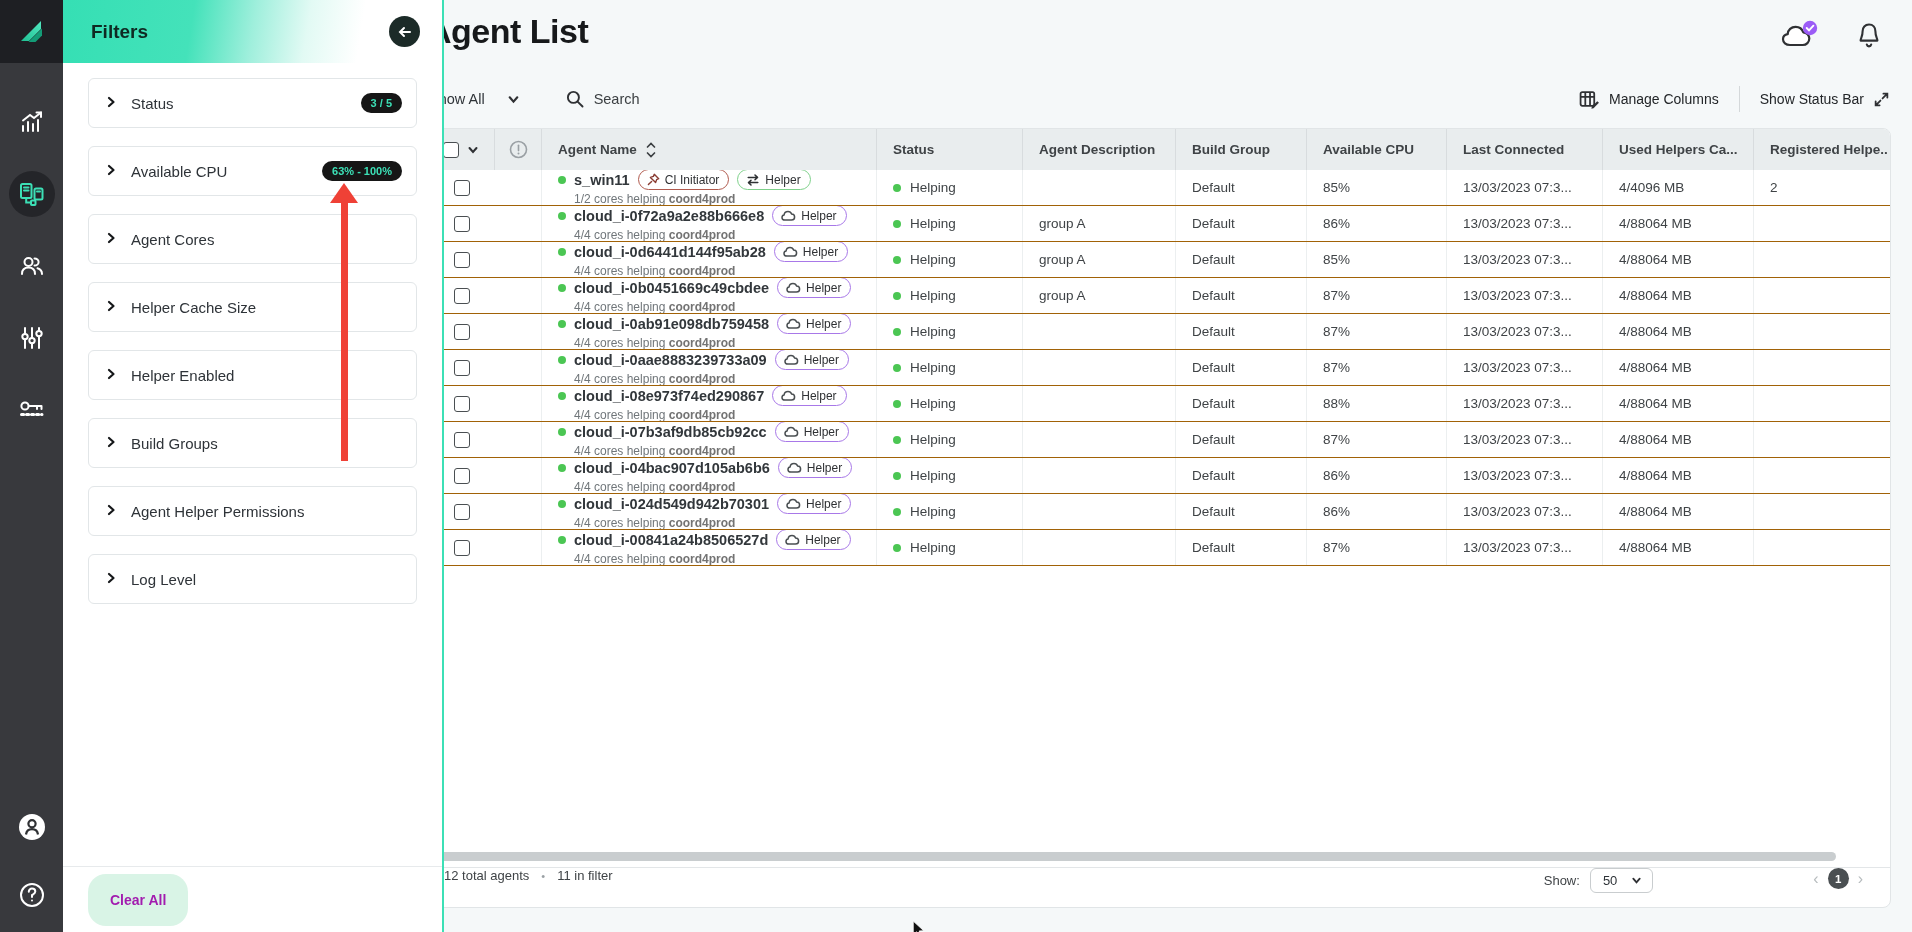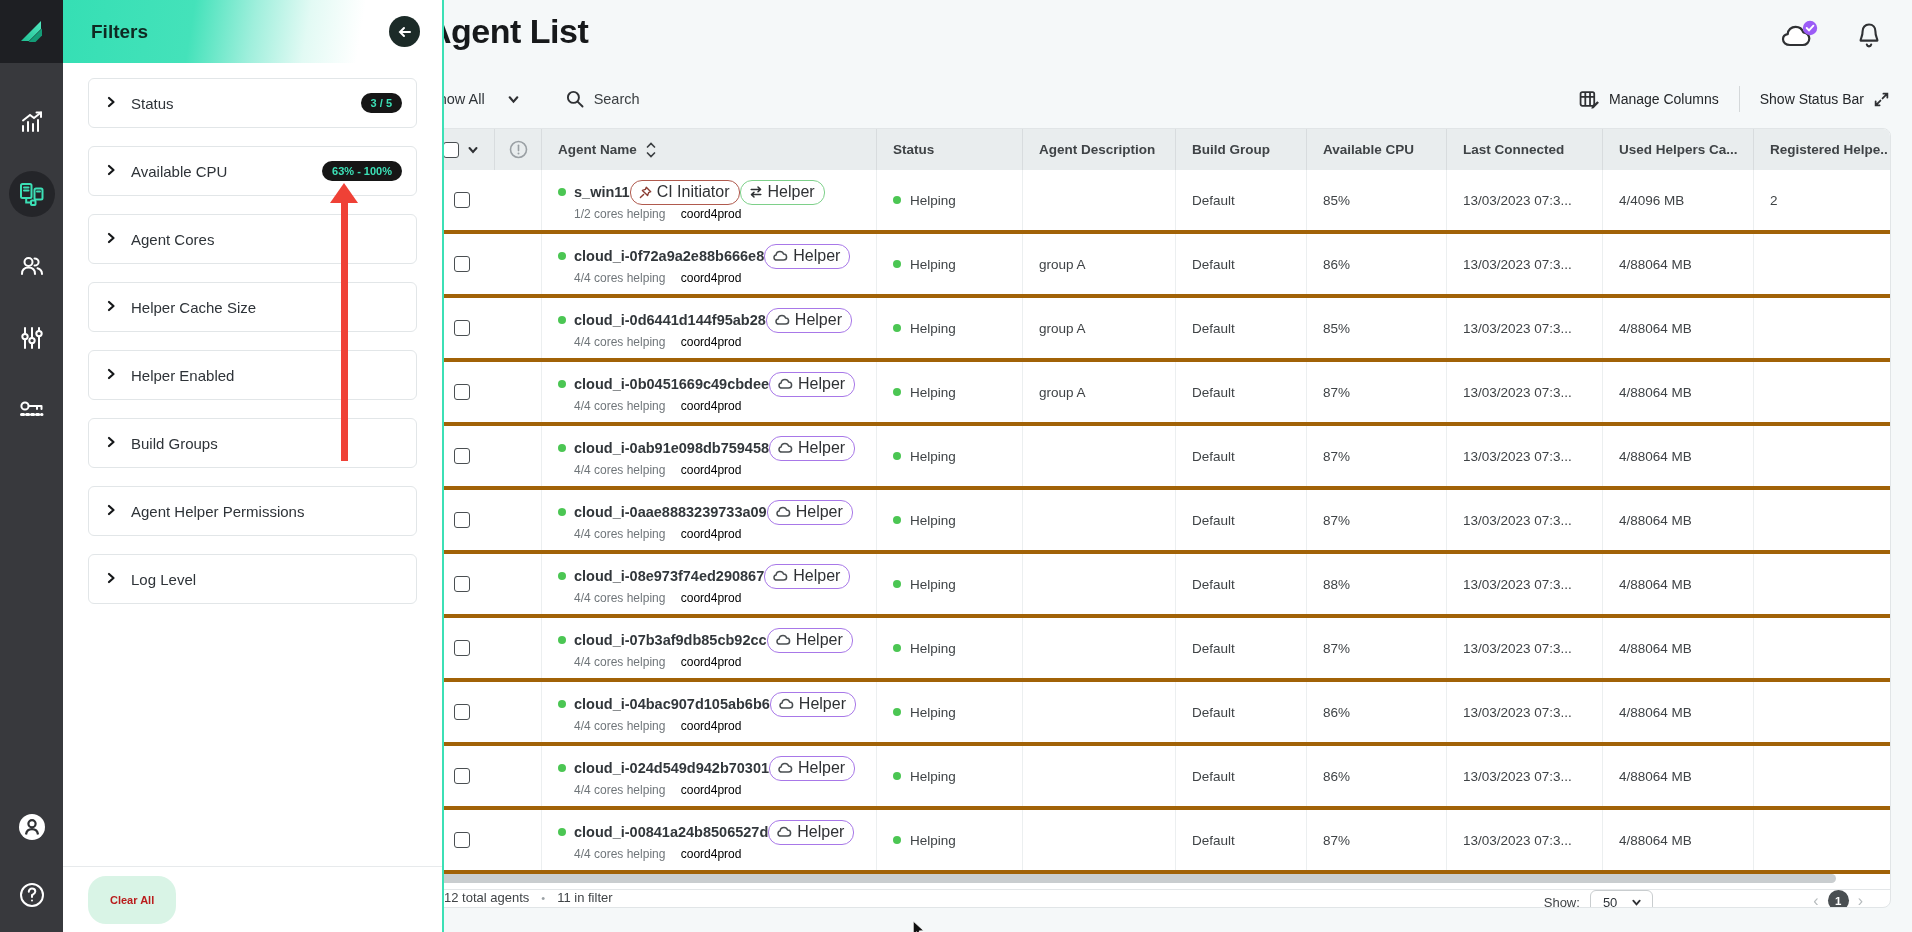--- a/index.html
+++ b/index.html
@@ -25,22 +25,22 @@
   .back-btn { position:absolute; right:22px; top:16px; width:31px; height:31px; border-radius:50%;
     background:#1c2b28; border:none; display:flex; align-items:center; justify-content:center; cursor:pointer; }
   .filter-list { padding:15px 25px 0 25px; }
   .filter-card { height:50px; border:1px solid #e2e6e8; border-radius:6px; background:#fff;
     display:flex; align-items:center; padding:0 14px 0 16px; margin-bottom:18px; cursor:pointer; }
   .flabel { font-size:15px; color:#2e3338; margin-left:14px; }
   .fbadge { margin-left:auto; background:#161616; color:#3CE0B6; font-size:11px; font-weight:700;
     padding:4px 10px; border-radius:11px; white-space:nowrap; }
   .filters-footer { position:absolute; bottom:0; left:0; width:100%; height:66px; border-top:1px solid #e7eaec;
     display:flex; align-items:center; padding-left:25px; background:#fff; }
-  .clear-all { background:#d9f4e6; color:#b91c1c; border:none; border-radius:18px;
-    padding:18px 22px; font-size:11px; font-weight:700; cursor:pointer; font-family:inherit; }
+  .clear-all { background:#d9f4e6; color:#a21caf; border:none; border-radius:18px;
+    padding:18px 22px; font-size:14px; font-weight:700; cursor:pointer; font-family:inherit; }
 
   
   .red-arrow { position:absolute; left:266px; top:183px; width:30px; z-index:40; pointer-events:none; }
   .arrow-head { width:0; height:0; border-left:14px solid transparent; border-right:14px solid transparent;
     border-bottom:20px solid #ef4136; margin:0 auto; }
   .arrow-shaft { width:7px; height:258px; background:#ef4136; margin:0 auto; }
 
   
   .main { position:absolute; left:402px; top:0; right:0; bottom:0; background:#f5f8f9; }
   .page-title { position:absolute; left:25px; top:12px; font-size:34px; font-weight:800;
@@ -62,35 +62,35 @@
   
   .table-card { position:absolute; left:25px; top:128px; width:1464px; bottom:24px; background:#fff;
     border:1px solid #e1e5e7; border-radius:8px; display:flex; flex-direction:column; overflow:hidden; }
   .grid { display:grid; grid-template-columns:67px 47px 335px 146px 153px 131px 140px 156px 151px minmax(0,1fr); }
   .thead { height:41px; background:#e9edee; flex:0 0 41px; }
   .hc { display:flex; align-items:center; padding-left:16px; font-size:13.5px; font-weight:700;
     color:#3f4346; border-right:1px solid #d8dcde; overflow:hidden; white-space:nowrap; }
   .hc:last-child { border-right:none; }
   .hc.center { justify-content:center; padding-left:0; }
   .tbody { flex:0 0 auto; }
-  .trow { height:64px; border-bottom:4px solid #a16207; cursor:pointer; background:#fff; }
+  .trow { height:36px; border-bottom:1px solid #a16207; cursor:pointer; background:#fff; }
   .cell { display:flex; align-items:center; padding-left:16px; font-size:13.5px; color:#3f4346;
     border-right:1px solid #eceff0; overflow:hidden; white-space:nowrap; }
   .cell:last-child { border-right:none; }
   .cb-cell { justify-content:center; padding-left:0; border-right:none; }
   .alert-cell { padding-left:0; }
   .name-cell { flex-direction:column; align-items:flex-start; justify-content:center; gap:2px; }
   .name-line { display:flex; align-items:center; }
   .dot { width:8px; height:8px; border-radius:50%; background:#4bc653; flex:0 0 8px; }
   .aname { font-size:14.5px; font-weight:700; color:#32373b; margin-left:8px; }
   .sub-line { font-size:12px; color:#70767a; padding-left:16px; }
-  .sub-line b { color:#000000; font-weight:400;margin-left:12px; }
+  .sub-line b { color:#737373; font-weight:700; }
   .status-cell .dot { margin-right:9px; }
   .badge { display:inline-flex; align-items:center; gap:5px; border-radius:12px; padding:2.5px 9px 2.5px 8px;
-    font-size:16px; color:#2f3134; background:#fff; margin-left:0; white-space:nowrap; }
+    font-size:12px; color:#2f3134; background:#fff; margin-left:8px; white-space:nowrap; }
   .badge-cloud { border:1.5px solid #a878e8; }
   .badge-swap  { border:1.5px solid #7ed08a; }
   .badge-pin   { border:1.5px solid #b05a4e; }
   .bicon { display:flex; align-items:center; }
   .checkbox { width:16px; height:16px; border:1.6px solid #4a4f52; border-radius:3px; background:#fff;
     display:inline-block; cursor:pointer; }
   .filler { flex:1 1 auto; }
 
   .hscroll { flex:0 0 10px; margin:0 8px 5px 8px; }
   .hthumb { height:9px; width:calc(100% - 46px); background:#c9cdcf; border-radius:5px; cursor:pointer; }

